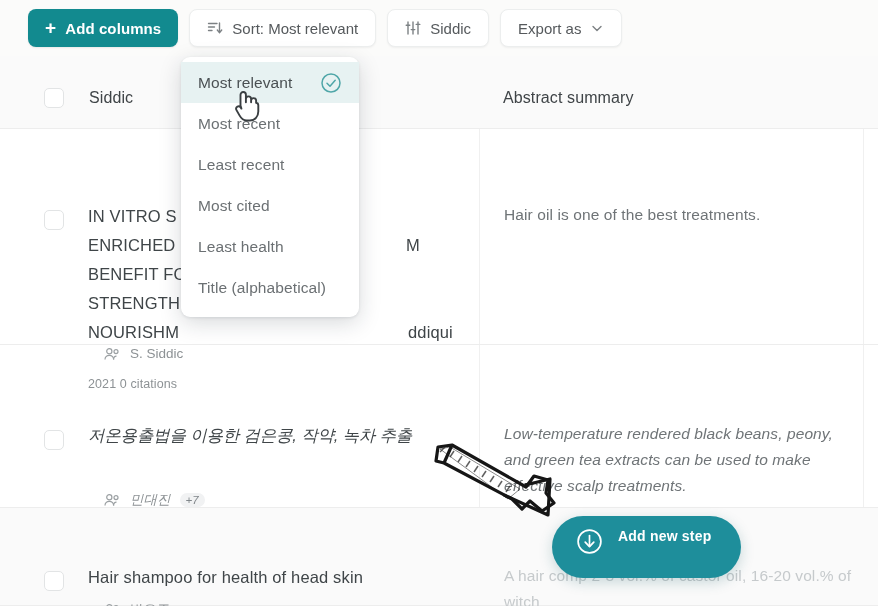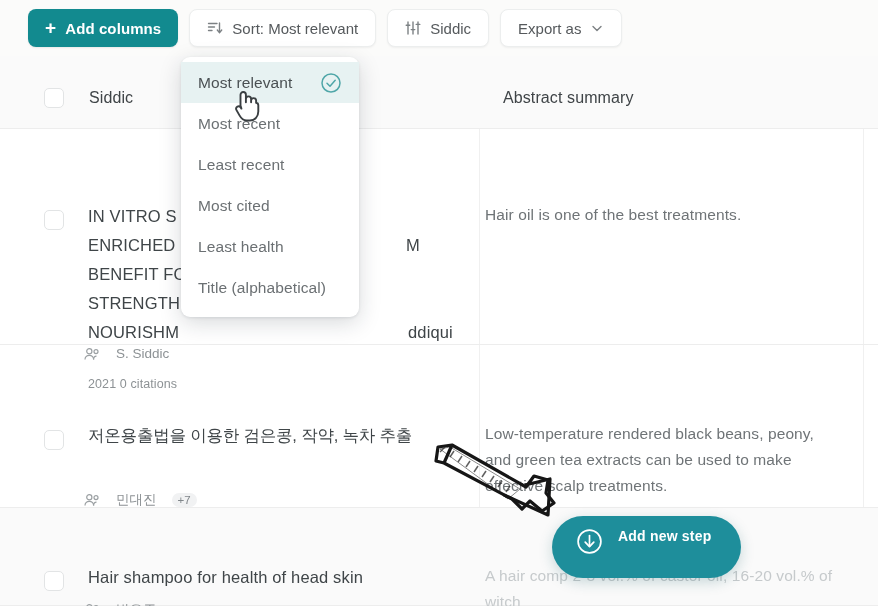--- a/index.html
+++ b/index.html
@@ -113,24 +113,24 @@
     width: 370px;
     font-size: 16.5px;
     line-height: 29px;
     color: #3f4548;
     letter-spacing: .15px;
   }
   .paper-title.kr { letter-spacing: -.2px; }
 
   .authors {
     position: absolute;
-    left: 84px;
+    left: 104px;
     display: flex;
     align-items: center;
-    gap: 15px;
+    gap: 9px;
     font-size: 13.5px;
     color: #8d9295;
   }
   .authors .badge {
     background: #f1f2f3;
     color: #80868a;
     border-radius: 9px;
     font-size: 11.5px;
     padding: 1px 6px;
   }
@@ -138,21 +138,21 @@
   .meta {
     position: absolute;
     left: 88px;
     font-size: 12.5px;
     color: #8d9295;
     letter-spacing: .1px;
   }
 
   .abstract {
     position: absolute;
-    left: 485px;
+    left: 504px;
     width: 352px;
     font-size: 15.5px;
     line-height: 26px;
     color: #6f7477;
     letter-spacing: .1px;
   }
   .abstract.faded { color: #c6cacc; }
 
   .row-band {
     position: absolute;
@@ -314,21 +314,21 @@
           </svg>
         </span>
         <span>S. Siddic</span>
       </div>
 
       <div class="meta" style="top:248px;">2021 0 citations</div>
 
       <div class="abstract" style="top:73px;">Hair oil is one of the best treatments.</div>
     </div>
 
-    <div class="row-band" style="top:289px; height:163px;">
+    <div class="row-band" style="top:289px; height:163px;font-style:italic;">
       <div class="cell-check" style="top:85px;"></div>
 
       <div class="paper-title kr" style="top:76px; width:390px;">
         <div>저온용출법을 이용한 검은콩, 작약, 녹차 추출</div>
       </div>
 
       <div class="authors" style="top:146px;">
         <span class="ico">
           <svg width="17" height="14" viewBox="0 0 17 14" fill="none" stroke="#9ba0a3" stroke-width="1.2">
             <circle cx="5.3" cy="4.2" r="2.6"></circle>

